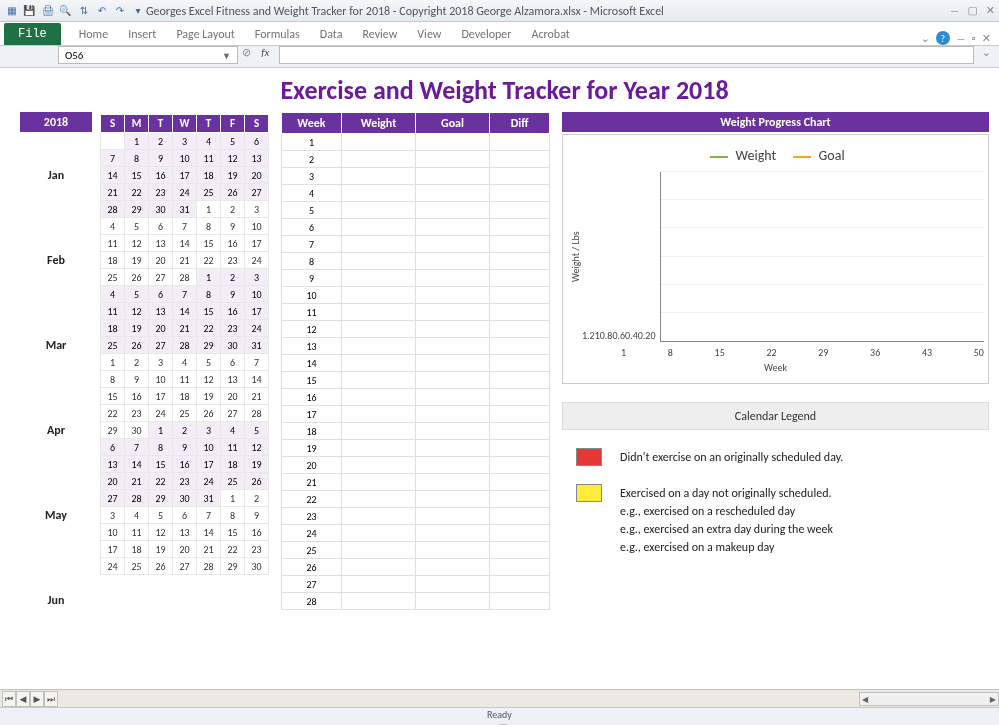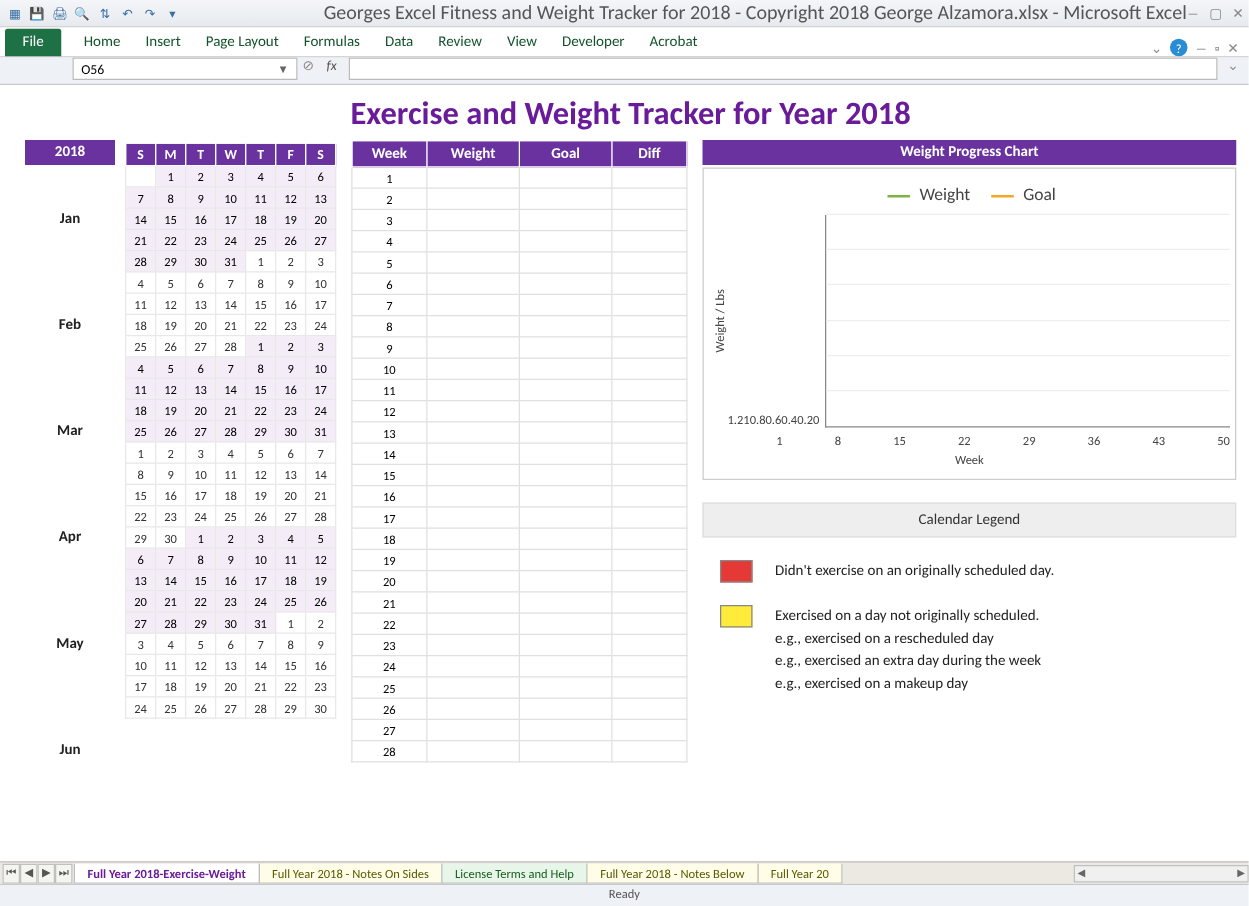--- a/index.html
+++ b/index.html
@@ -1,24 +1,24 @@
 <!DOCTYPE html>
 <html><head>
 <meta charset="utf-8">
 <style>
 * { box-sizing: border-box; margin: 0; padding: 0; }
 body { font-family: "Segoe UI", Calibri, sans-serif; font-size: 11px; background: #fff; width: 999px; height: 725px; overflow: hidden; position: relative; }
 .titlebar { height: 22px; background: linear-gradient(#f4f6f8,#e6eaef); display: flex; align-items: center; padding: 0 4px; border-bottom: 1px solid #c8c8c8; }
 .titlebar .qat { display: flex; gap: 2px; align-items: center; }
 .titlebar .qat span { width: 16px; height: 16px; display: inline-flex; align-items: center; justify-content: center; font-size: 10px; color: #3a6ea5; }
-.titlebar .title { flex: 1; text-align: right; color: #555; font-size: 16px; }
+.titlebar .title { flex: 1; text-align: left; color: #555; font-size: 12px; }
 .titlebar .winbtns { display: flex; gap: 8px; color: #888; font-size: 11px; }
 .ribbon-tabs { height: 24px; background: #fff; display: flex; align-items: flex-end; border-bottom: 1px solid #c8c8c8; padding-left: 4px; }
-.file-tab { background: #1e7145; color: #fff; padding: 4px 14px; font-size: 12px; border-radius: 2px 2px 0 0; margin-right: 8px; }
-.tab { padding: 4px 10px; font-size: 12px; color: #14532d; }
+.file-tab { background: #1e7145; color: #fff; padding: 4px 14px; font-size: 12px; border-radius: 2px 2px 0 0; margin-right: 8px; font-family: Liberation Mono, monospace; }
+.tab { padding: 4px 10px; font-size: 12px; color: #737373; }
 .ribbon-min { margin-left: auto; display: flex; gap: 6px; padding-right: 8px; color: #888; font-size: 11px; align-items: center;}
 .ribbon-min .help { background:#2a8dd4; color:#fff; border-radius:50%; width:14px; height:14px; display:inline-flex; align-items:center; justify-content:center; font-size:10px; }
 .namebox-bar { height: 22px; background: #eef2f6; display: flex; border-bottom: 1px solid #c8c8c8; padding: 0 4px; gap: 4px;}
 .namebox { width: 180px; height: 18px; border: 1px solid #bbb; background: #fff; display:flex; align-items:center; padding:0 6px; font-size:11px; justify-content:space-between;}
 .namebox .dd { color:#666; font-size:9px; }
 .fx-label { font-style: italic; color:#555; padding:0 6px; }
 .fx-input { flex:1; height:18px; border:1px solid #bbb; background:#fff; }
 .sheet-area { position:absolute; top:68px; bottom:36px; left:0; right:0; overflow:hidden; padding: 4px 10px 0 20px; background:#fff;}
 .main-title { text-align:center; color:#6a1b9a; font-size:26px; font-weight:bold; margin:2px 0 6px; }
 .cols { display:flex; gap:12px; }
@@ -631,27 +631,20 @@
   </div>
 </div>
 
 <div class="sheet-tabs">
   <div class="nav-arrows">
     <span>⏮</span>
     <span>◀</span>
     <span>▶</span>
     <span>⏭</span>
   </div>
-  <div id="sheet-tabs" style="display:flex;">
-      <div class="stab active">Full Year 2018-Exercise-Weight</div>
-      <div class="stab">Full Year 2018 - Notes On Sides</div>
-      <div class="stab green">License Terms and Help</div>
-      <div class="stab">Full Year 2018 - Notes Below</div>
-      <div class="stab">Full Year 20</div>
-    </div>
   <div class="hscroll">
       <span>◀</span>
       <span>▶</span>
     </div>
 </div>
 
 <div class="statusbar">
   <span>Ready</span>
   <span style="margin-left:8px;color:#888">▣</span>
   <div class="right">

